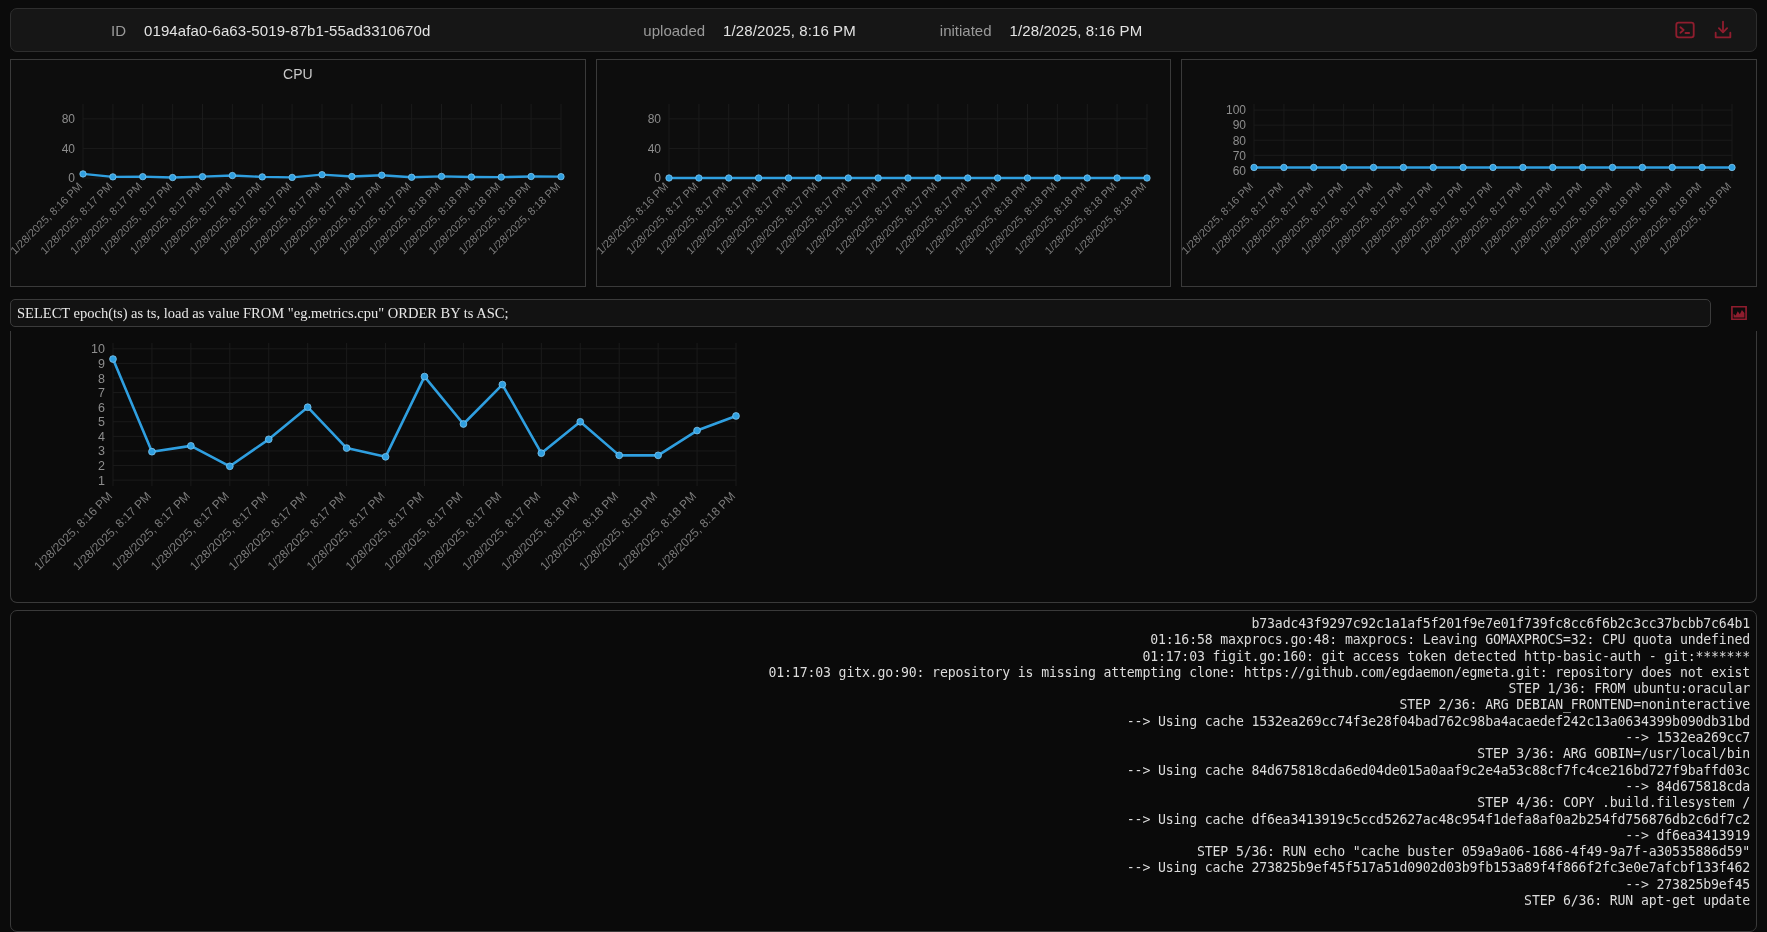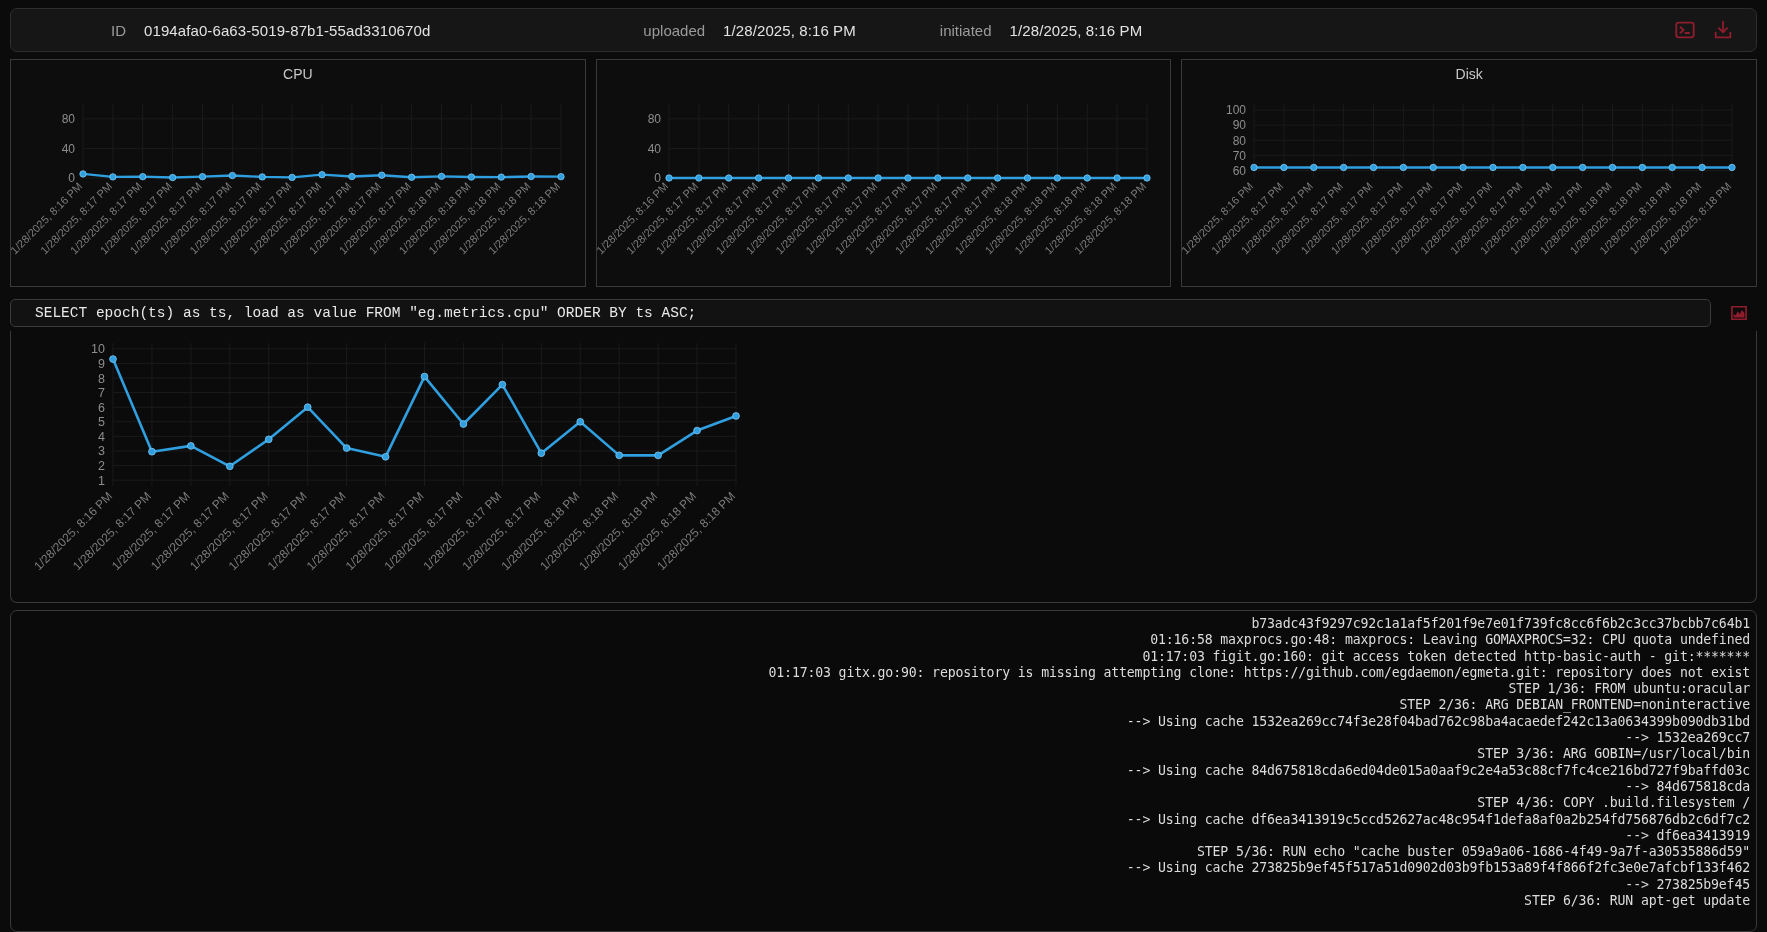--- a/index.html
+++ b/index.html
@@ -51,23 +51,23 @@
 
   
   .query-row { display: flex; align-items: center; gap: 10px; flex: 0 0 38px; }
   .query-input {
     flex: 1 1 auto;
     height: 28px;
     background: #121212;
     border: 1px solid #3b3b3b;
     border-radius: 5px;
     color: #e8e8e8;
-    font-family: Liberation Mono, monospace;
+    font-family: Liberation Serif, serif;
     font-size: 14.5px;
-    padding: 0 24px;
+    padding: 0 6px;
     outline: none;
   }
   .query-icon-btn { width: 36px; display:flex; align-items:center; justify-content:center; background:none;border:none;cursor:pointer; }
 
   
   .main-chart-panel {
     flex: 0 0 272px;
     height: 272px;
     border: 1px solid #3a3a3a;
     border-top: none;
@@ -326,21 +326,20 @@
             </g>
             <g transform="translate(520.125,127) rotate(-45)">
               <text x="0" y="0" fill="#7c7c7c" font-size="11" text-anchor="end">1/28/2025, 8:18 PM</text>
             </g>
             <g transform="translate(550,127) rotate(-45)">
               <text x="0" y="0" fill="#7c7c7c" font-size="11" text-anchor="end">1/28/2025, 8:18 PM</text>
             </g>
           </svg></div>
     </div>
     <div class="panel">
-      <div class="panel-title">Disk</div>
       <div class="mini-chart"><svg width="574" height="226" viewBox="0 0 574 226">
             <line x1="72" y1="110.44897959183673" x2="550" y2="110.44897959183673" stroke="#1b1b1b" stroke-width="1"></line>
             <line x1="72" y1="95.34693877551021" x2="550" y2="95.34693877551021" stroke="#1b1b1b" stroke-width="1"></line>
             <line x1="72" y1="80.24489795918367" x2="550" y2="80.24489795918367" stroke="#1b1b1b" stroke-width="1"></line>
             <line x1="72" y1="65.14285714285714" x2="550" y2="65.14285714285714" stroke="#1b1b1b" stroke-width="1"></line>
             <line x1="72" y1="50.04081632653062" x2="550" y2="50.04081632653062" stroke="#1b1b1b" stroke-width="1"></line>
             <line x1="72" y1="44" x2="72" y2="118" stroke="#1b1b1b" stroke-width="1"></line>
             <line x1="101.875" y1="44" x2="101.875" y2="118" stroke="#1b1b1b" stroke-width="1"></line>
             <line x1="131.75" y1="44" x2="131.75" y2="118" stroke="#1b1b1b" stroke-width="1"></line>
             <line x1="161.625" y1="44" x2="161.625" y2="118" stroke="#1b1b1b" stroke-width="1"></line>

